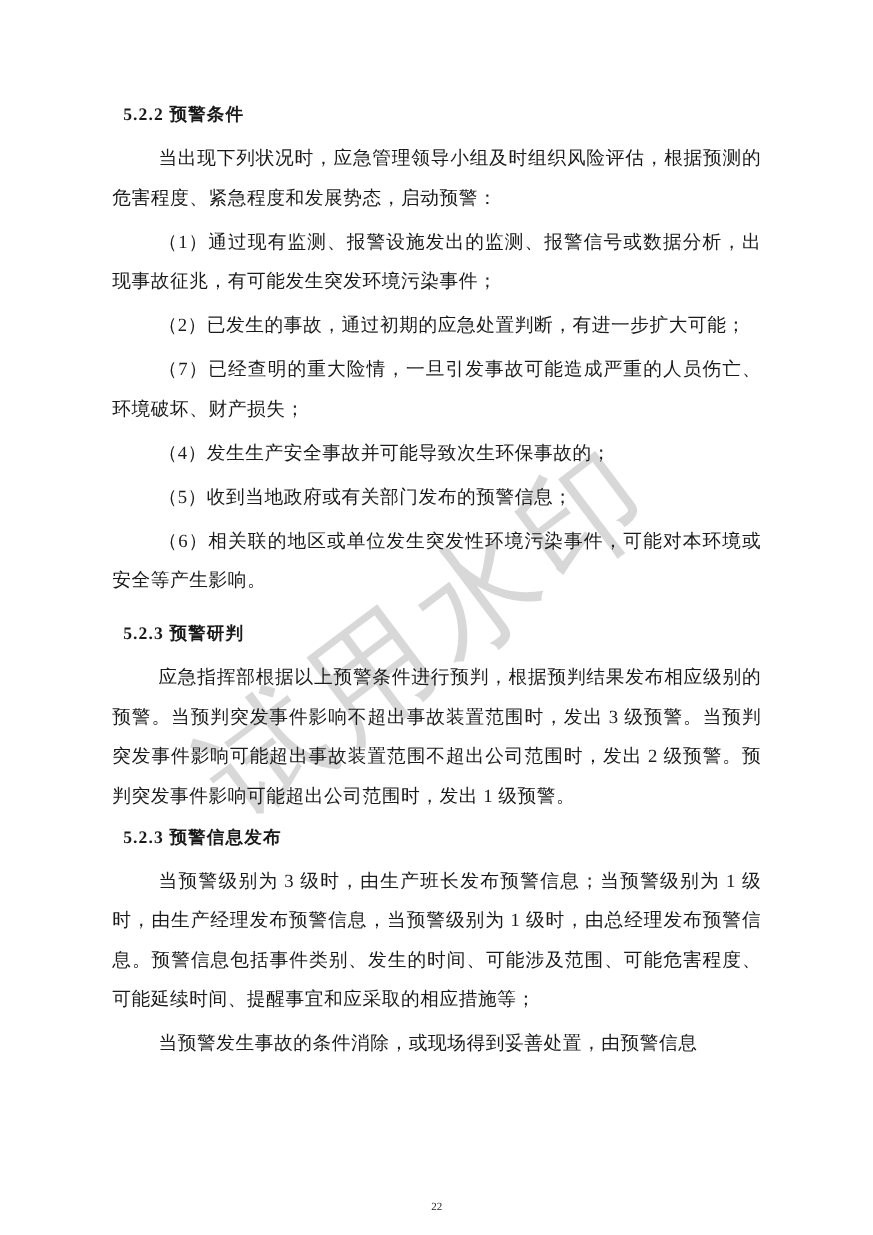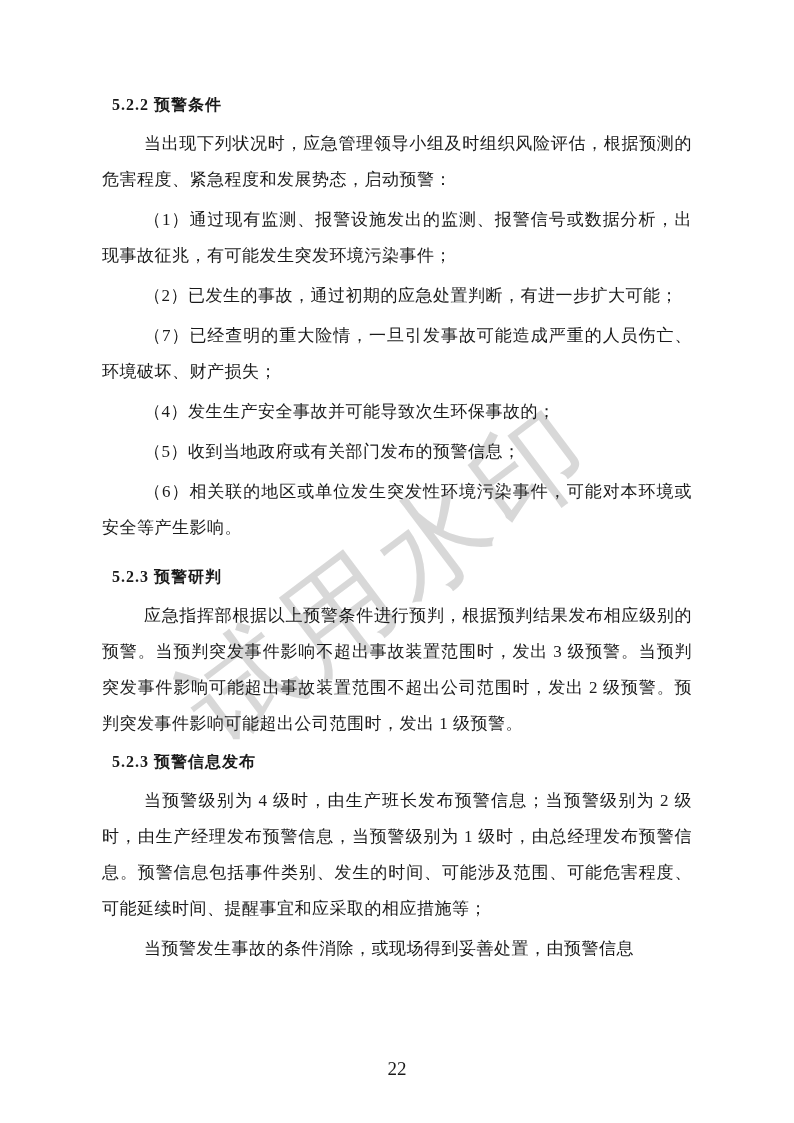--- a/index.html
+++ b/index.html
@@ -55,23 +55,23 @@
     margin: 4px;
     text-indent: 42px;
     text-align: justify;
     text-justify: inter-character;
     letter-spacing: 0.5px;
   }
   .footer {
     position: absolute;
     left: 0;
     right: 0;
-    top: 1058px;
+    top: 1092px;
     text-align: center;
-    font-size: 19px;
+    font-size: 10px;
     color: #1a1a1a;
     z-index: 1;
   }
 </style>
 </head>
 <body>
 
 <div class="page">
 
   <div class="watermark">试用水印</div>
@@ -87,20 +87,20 @@
     <p class="para">（4）发生生产安全事故并可能导致次生环保事故的；</p>
     <p class="para">（5）收到当地政府或有关部门发布的预警信息；</p>
     <p class="para">（6）相关联的地区或单位发生突发性环境污染事件，可能对本环境或安全等产生影响。</p>
 
     <h2 class="sec-heading mt-small">5.2.3 预警研判</h2>
 
     <p class="para">应急指挥部根据以上预警条件进行预判，根据预判结果发布相应级别的预警。当预判突发事件影响不超出事故装置范围时，发出 3 级预警。当预判突发事件影响可能超出事故装置范围不超出公司范围时，发出 2 级预警。预判突发事件影响可能超出公司范围时，发出 1 级预警。</p>
 
     <h2 class="sec-heading mt-large">5.2.3 预警信息发布</h2>
 
-    <p class="para">当预警级别为 4 级时，由生产班长发布预警信息；当预警级别为 2 级时，由生产经理发布预警信息，当预警级别为 1 级时，由总经理发布预警信息。预警信息包括事件类别、发生的时间、可能涉及范围、可能危害程度、可能延续时间、提醒事宜和应采取的相应措施等；</p>
+    <p class="para">当预警级别为 3 级时，由生产班长发布预警信息；当预警级别为 1 级时，由生产经理发布预警信息，当预警级别为 1 级时，由总经理发布预警信息。预警信息包括事件类别、发生的时间、可能涉及范围、可能危害程度、可能延续时间、提醒事宜和应采取的相应措施等；</p>
     <p class="para">当预警发生事故的条件消除，或现场得到妥善处置，由预警信息</p>
 
   </div>
 
   <div class="footer">22</div>
 
 </div>
 
 </body></html>

